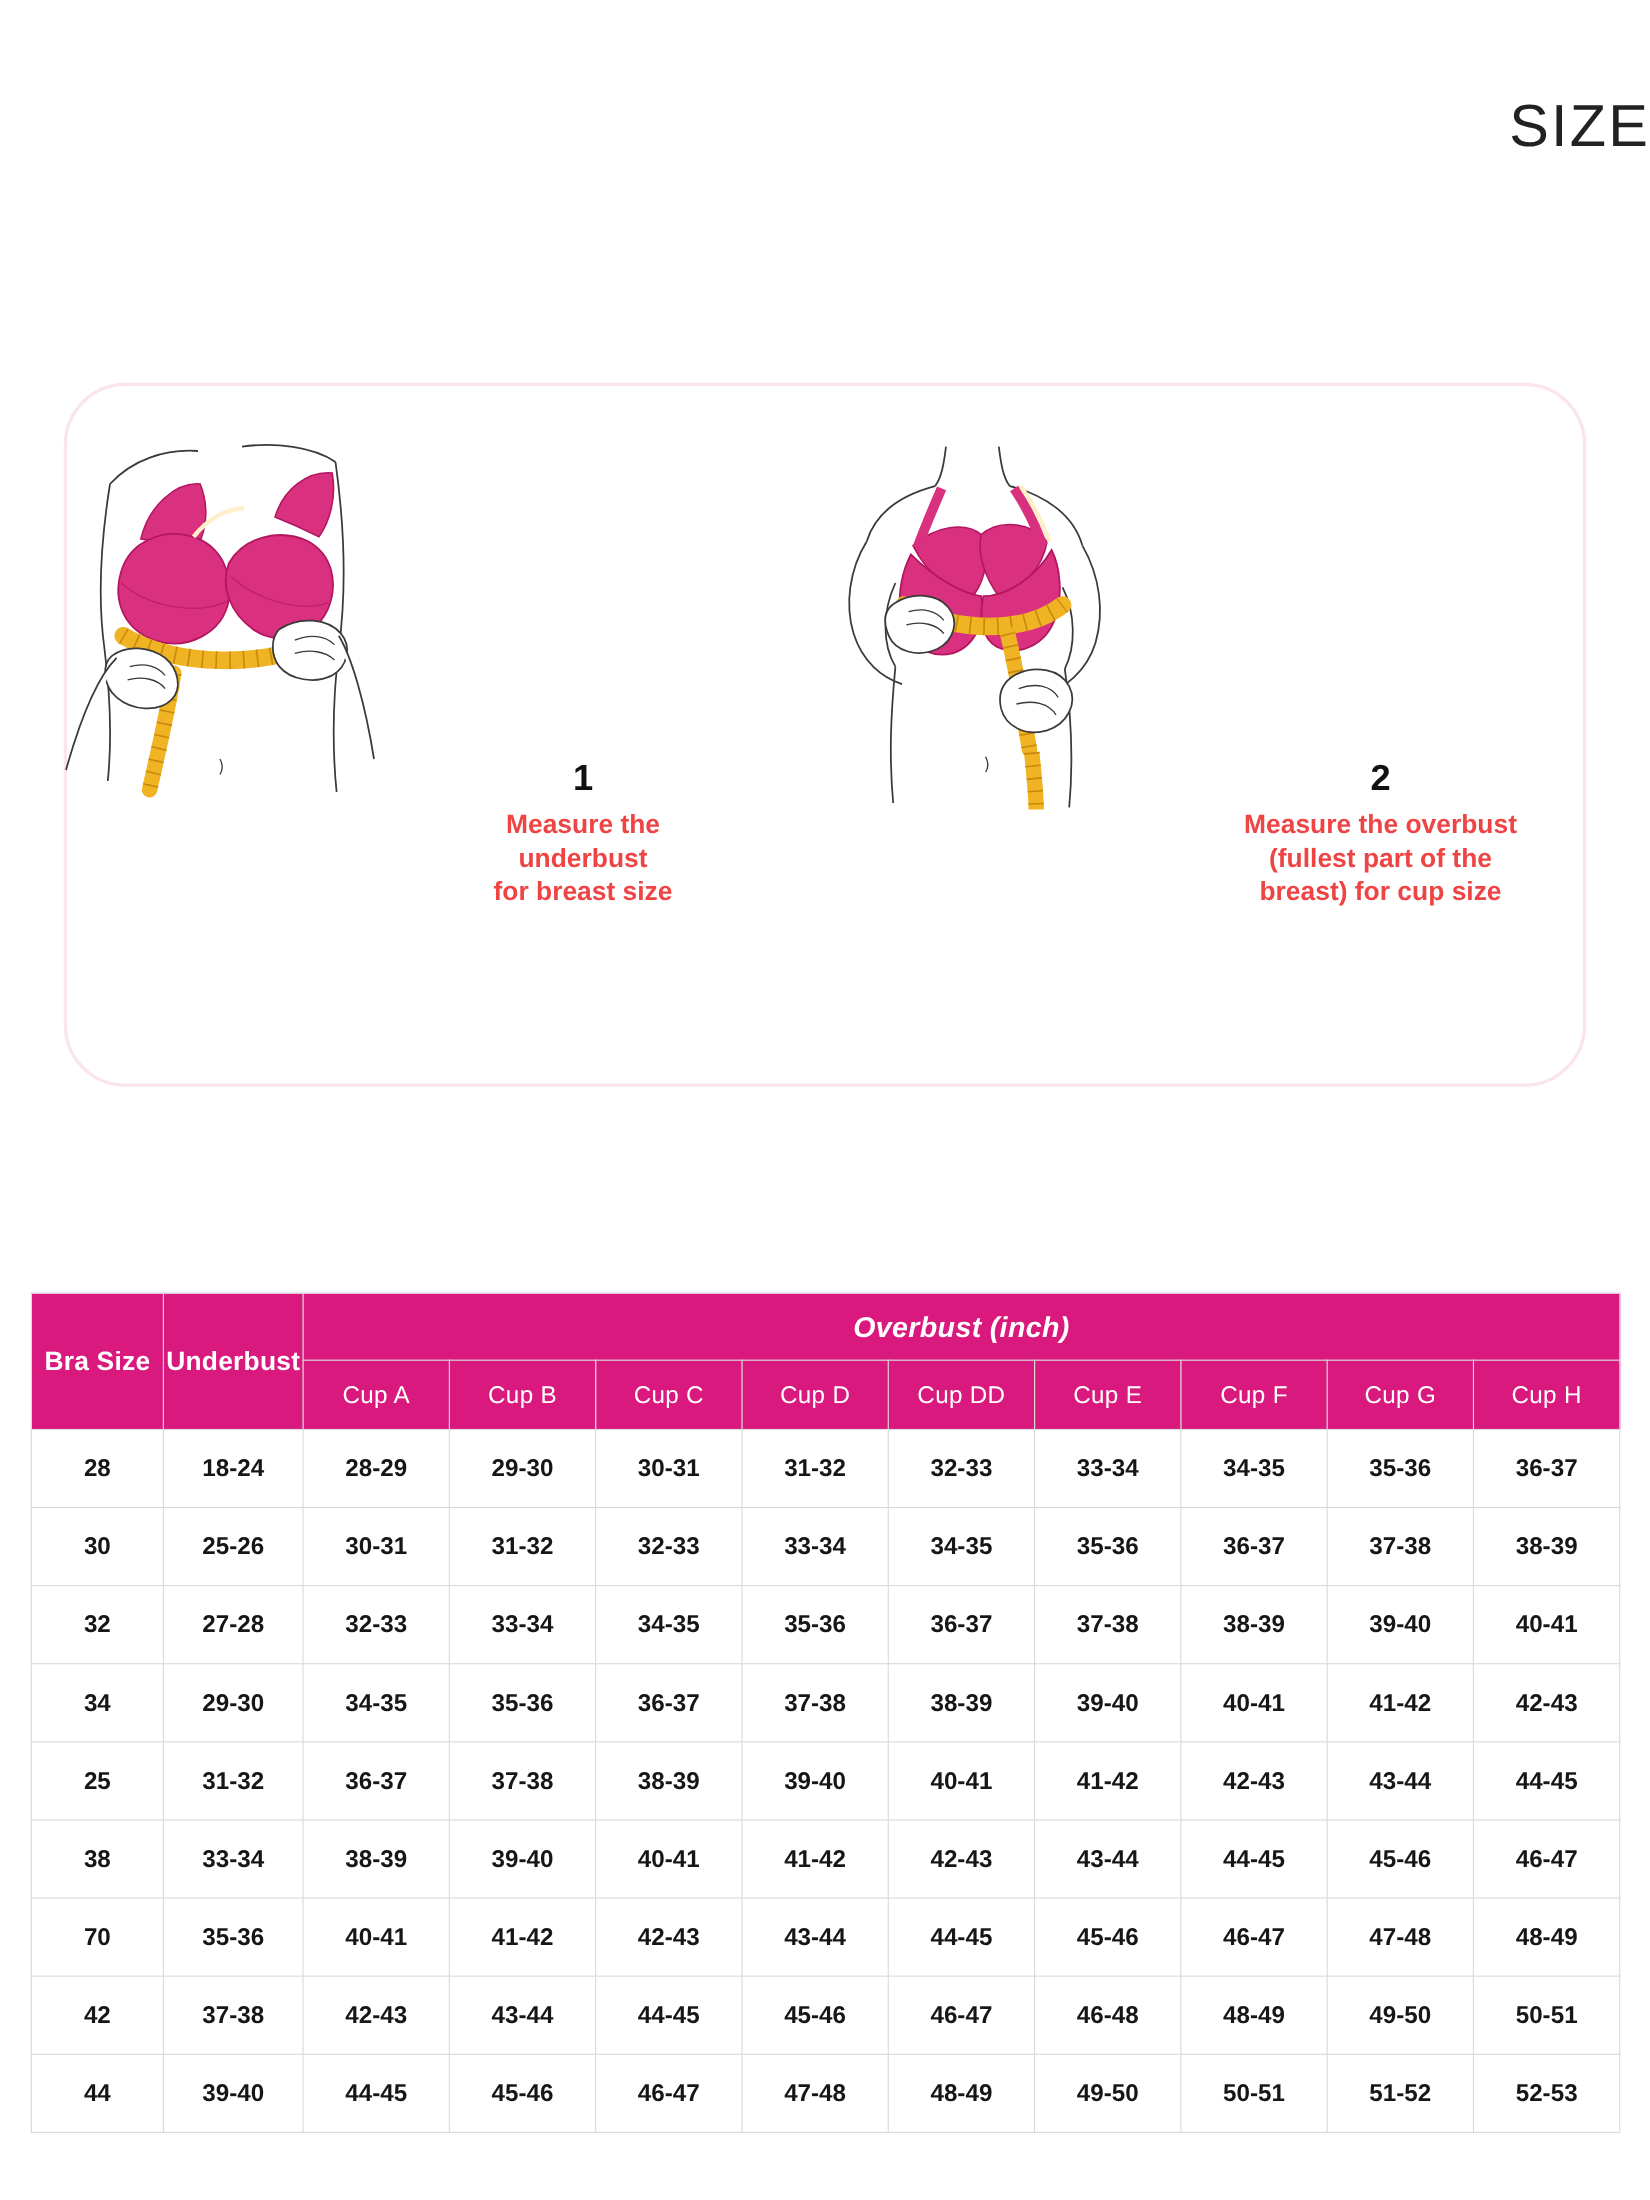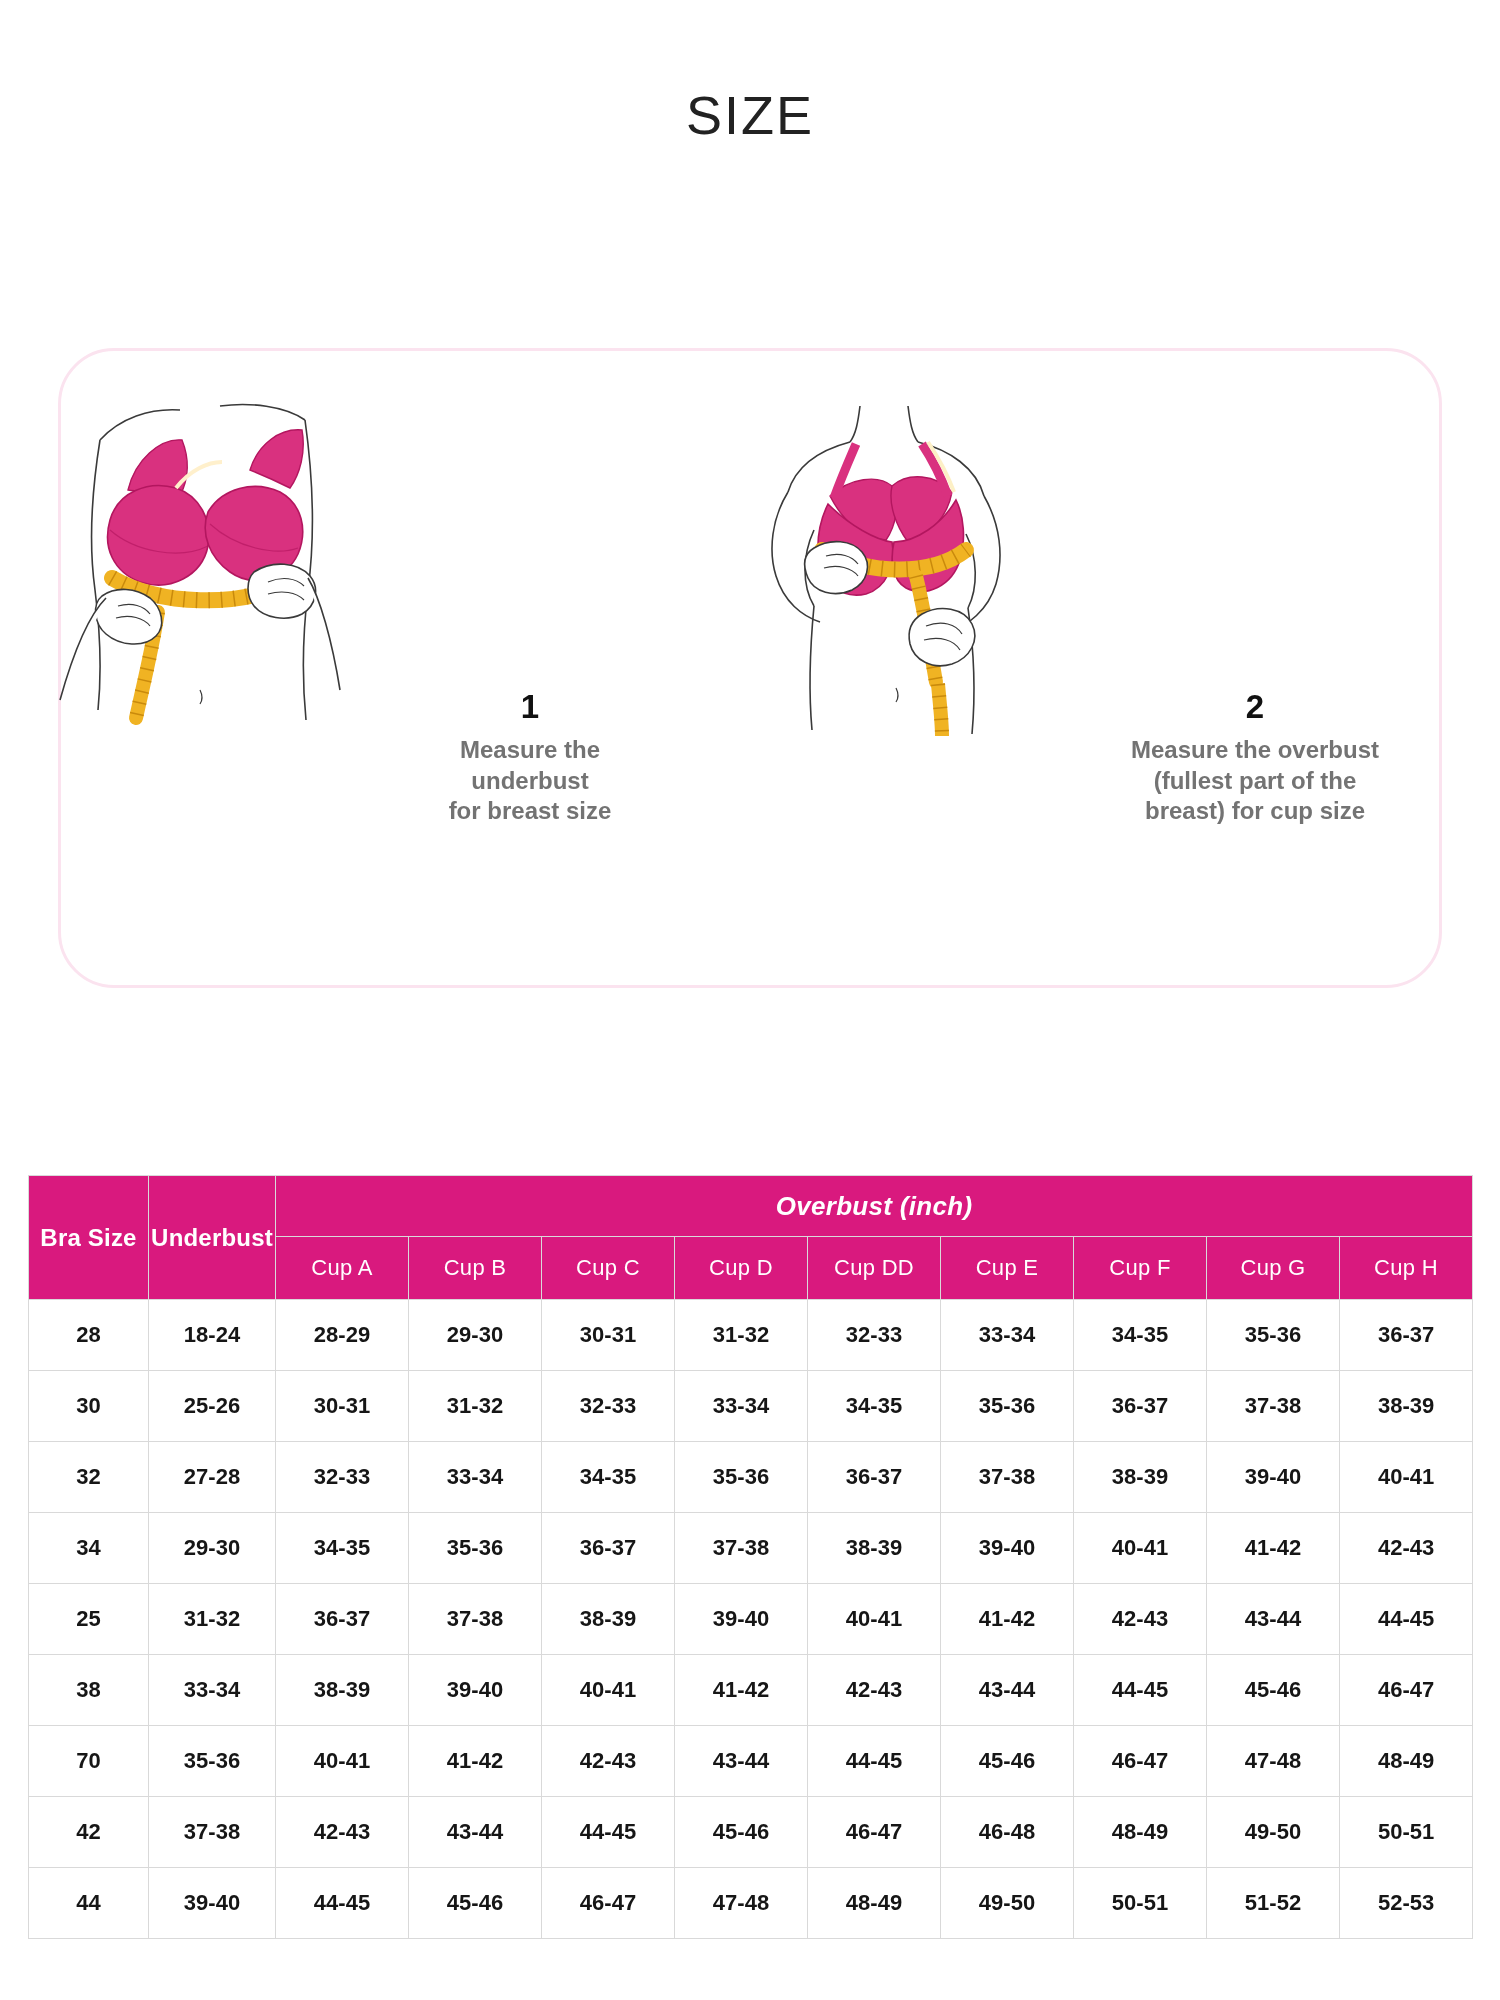--- a/index.html
+++ b/index.html
@@ -26,20 +26,21 @@
     text-align: center;
     padding-top: 88px;
   }
   .title-size {
     font-family: "Liberation Sans", sans-serif;
     font-size: 54px;
     letter-spacing: 2px;
     color: #222222;
     font-weight: 400;
     line-height: 1;
+    text-align: right;
   }
   .title-chart {
     font-family: "DejaVu Serif", serif;
     font-style: italic;
     font-size: 86px;
     color: #d6197d;
     font-weight: 700;
     line-height: 1.1;
     margin-top: 6px;
     letter-spacing: 1px;
@@ -66,21 +67,21 @@
     font-size: 33px;
     font-weight: 700;
     color: #111111;
     line-height: 1;
     margin-bottom: 12px;
   }
   .step-text {
     font-family: "Liberation Sans", sans-serif;
     font-size: 24px;
     font-weight: 700;
-    color: #737373;
+    color: #ef4444;
     line-height: 1.28;
     white-space: pre-line;
   }
   #step1 { left: 380px; top: 690px; width: 300px; }
   #step2 { left: 1090px; top: 690px; width: 330px; }
 
   .figure {
     position: absolute;
   }
   #fig1 { left: 40px; top: 400px; }

